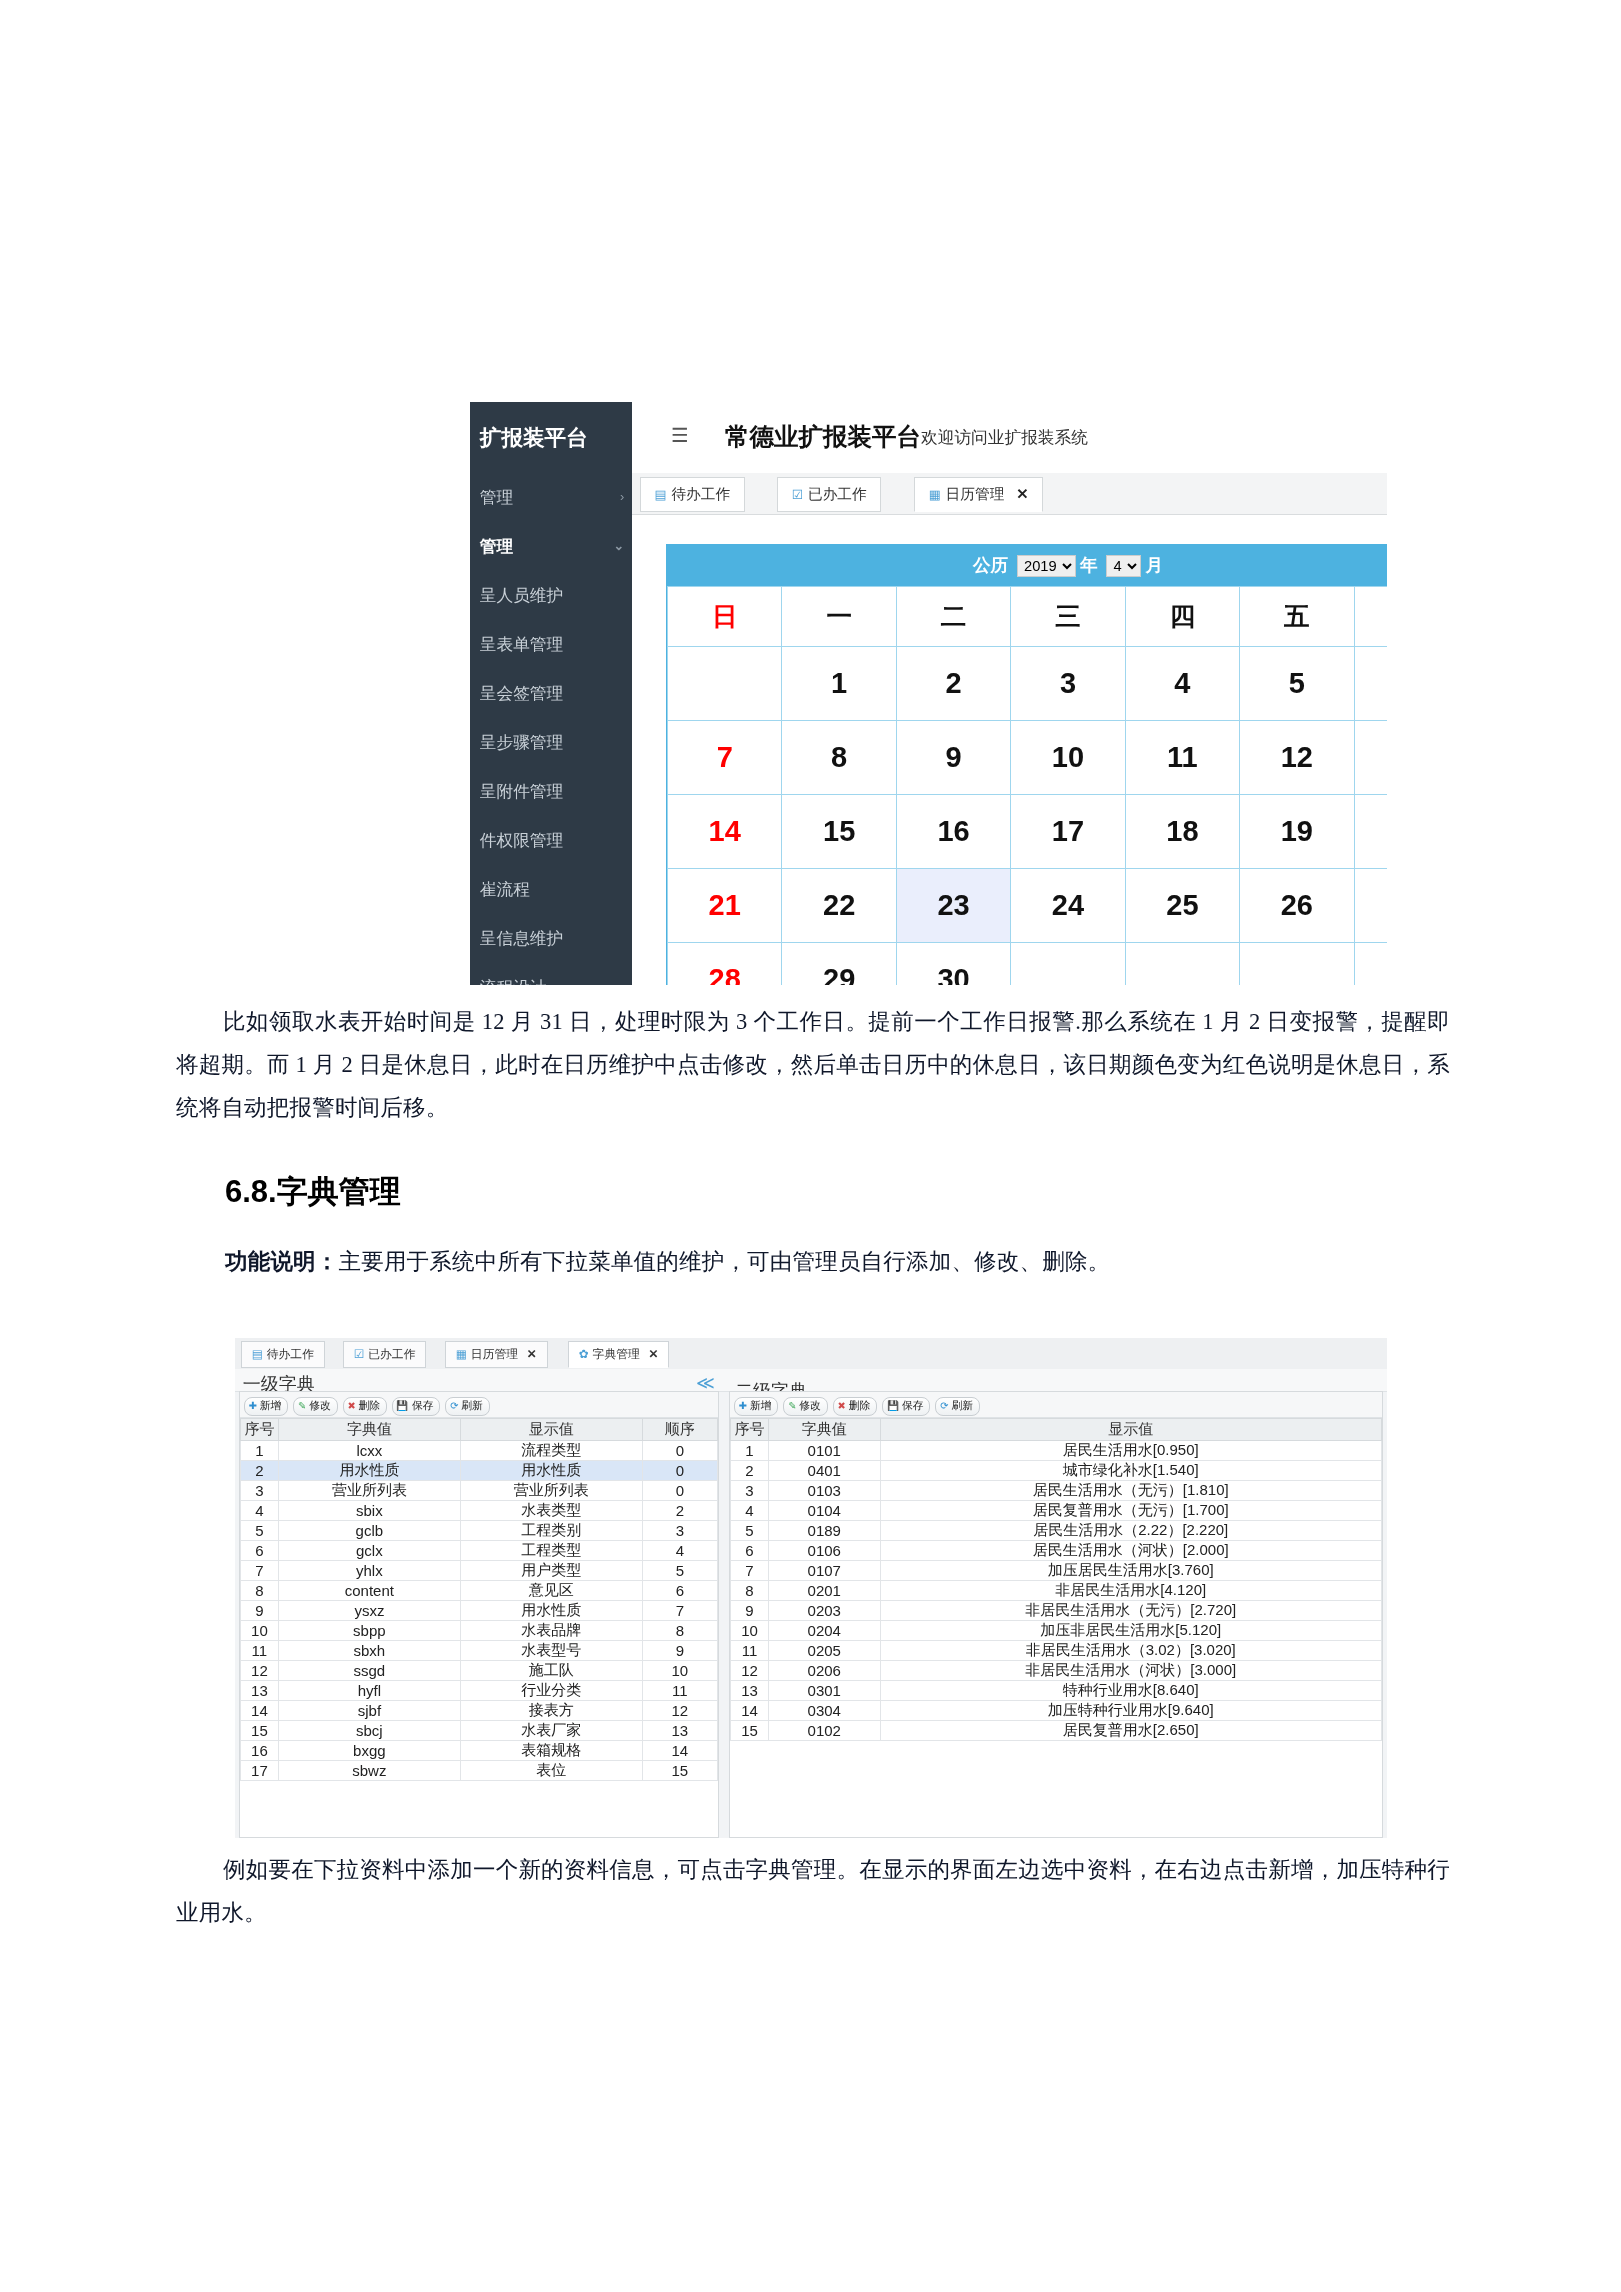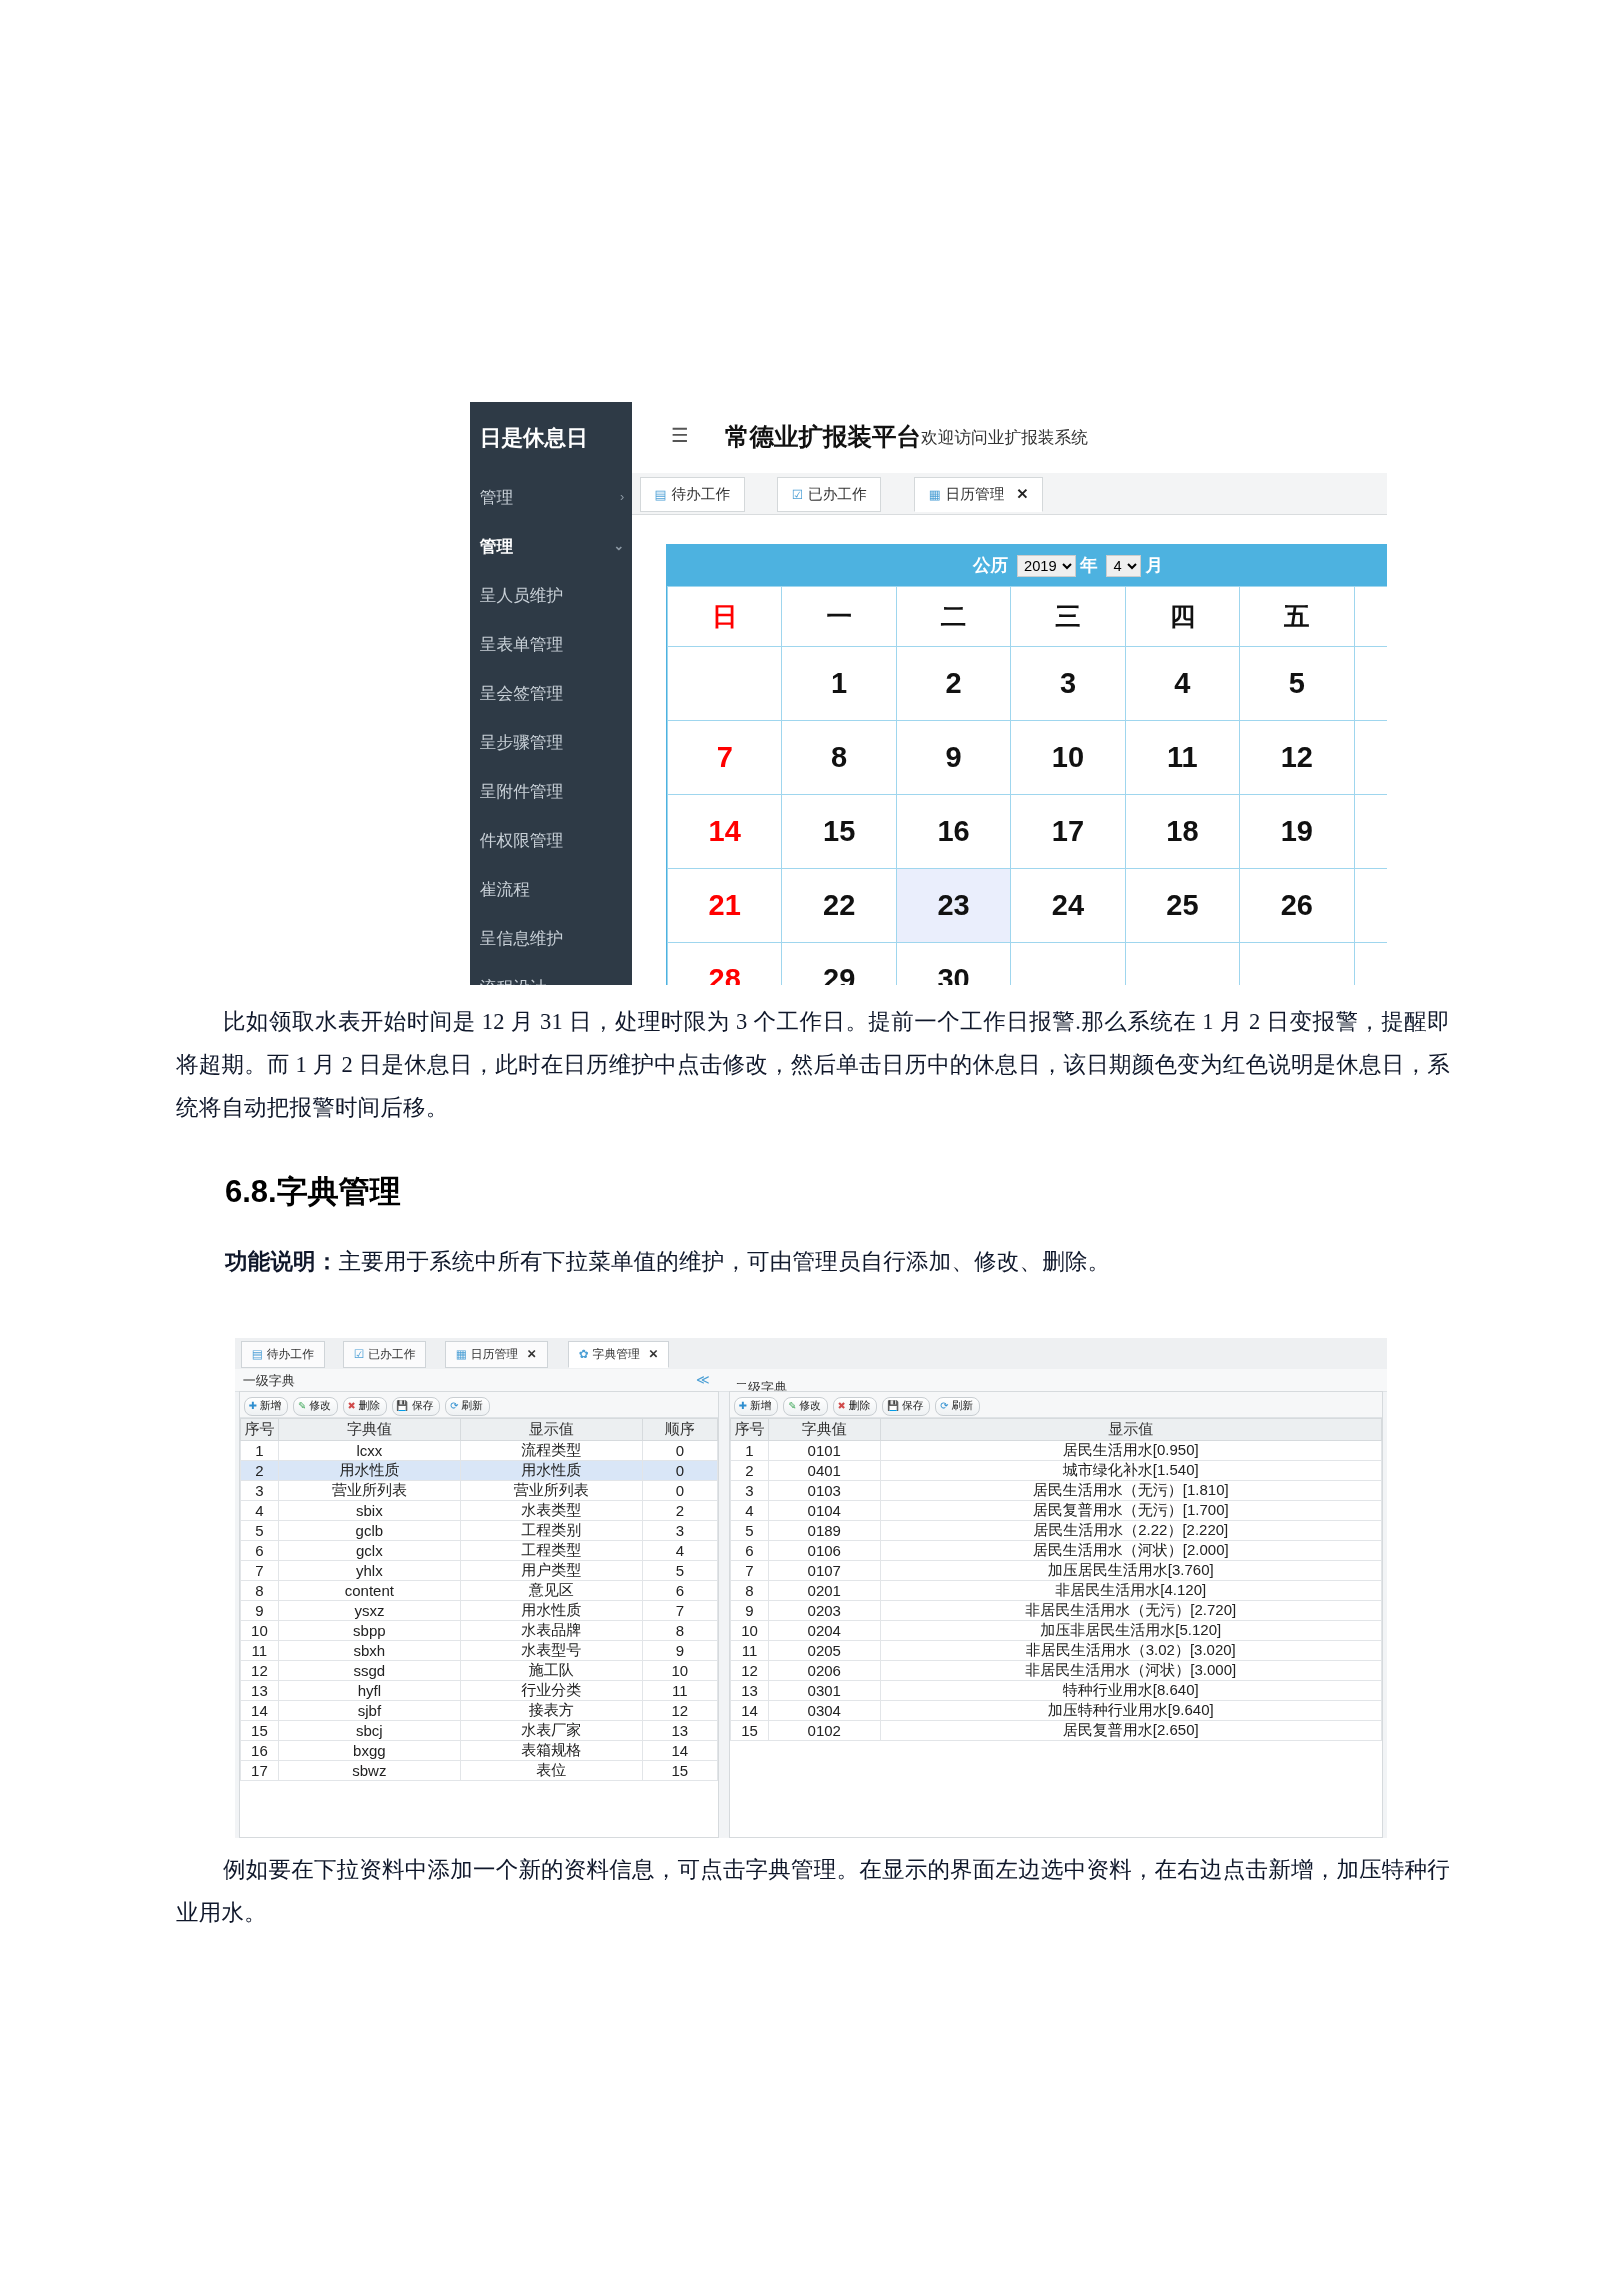--- a/index.html
+++ b/index.html
@@ -176,21 +176,21 @@
     white-space:nowrap;
   }
   .s2-tab.active{ background:#ffffff; border-bottom-color:#ffffff;}
   .s2-tab .ic{ color:#4b9fd5; margin-right:3.9px;}
   .s2-tab .x{ margin-left:8.8px; font-weight:bold;}
   .s2-sub{
     position:absolute; left:0; top:31px;
     width:1152px; height:21.6px;
     background:#f7f8f9;
     border-bottom:1px solid #dfe3e6;
-    font-size:13px; color:#333;
+    font-size:18px; color:#333;
   }
   .s2-sub .l{ position:absolute; left:7.8px; top:2.9px;}
   .s2-sub .r1{ position:absolute; left:461px; top:2.9px; color:#4b9fd5;}
   .s2-sub .r2{ position:absolute; left:500px; top:10px;}
   .panel{
     position:absolute; top:53px;
     height:447px;
     background:#ffffff;
     border:1px solid #d6dadd;
     box-sizing:border-box;
@@ -243,21 +243,21 @@
   .panel.left td.c0,.panel.right td.c0{ width:33px;}
 </style>
 </head>
 <body>
 
 <div class="page">
 
   <div class="shot1-clip">
     <div class="shot1">
       <div class="s1-sidebar">
-        <div class="brand">日是休息日</div>
+        <div class="brand">扩报装平台</div>
         <div id="s1nav">
             <div class="nav"><span>管理</span><span class="chev">›</span></div>
             <div class="nav group"><span>管理</span><span class="chev">⌄</span></div>
             <div class="nav"><span>呈人员维护</span></div>
             <div class="nav"><span>呈表单管理</span></div>
             <div class="nav"><span>呈会签管理</span></div>
             <div class="nav"><span>呈步骤管理</span></div>
             <div class="nav"><span>呈附件管理</span></div>
             <div class="nav"><span>件权限管理</span></div>
             <div class="nav"><span>崔流程</span></div>

